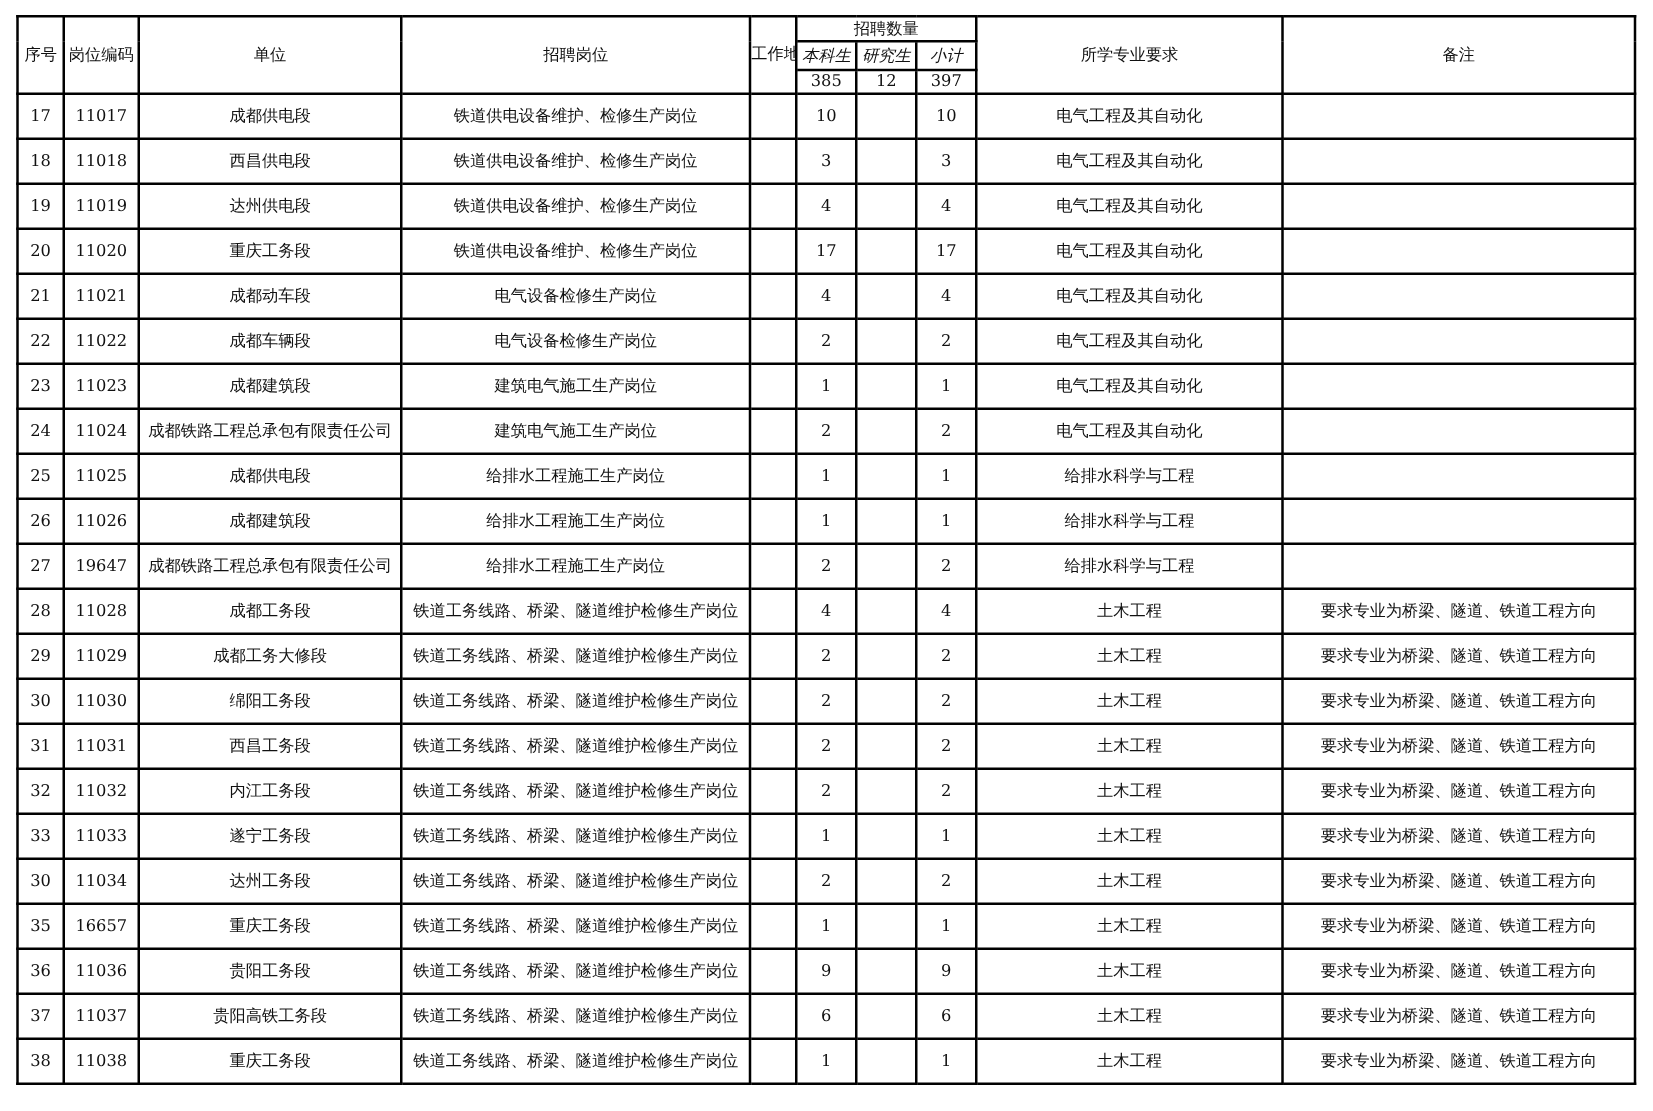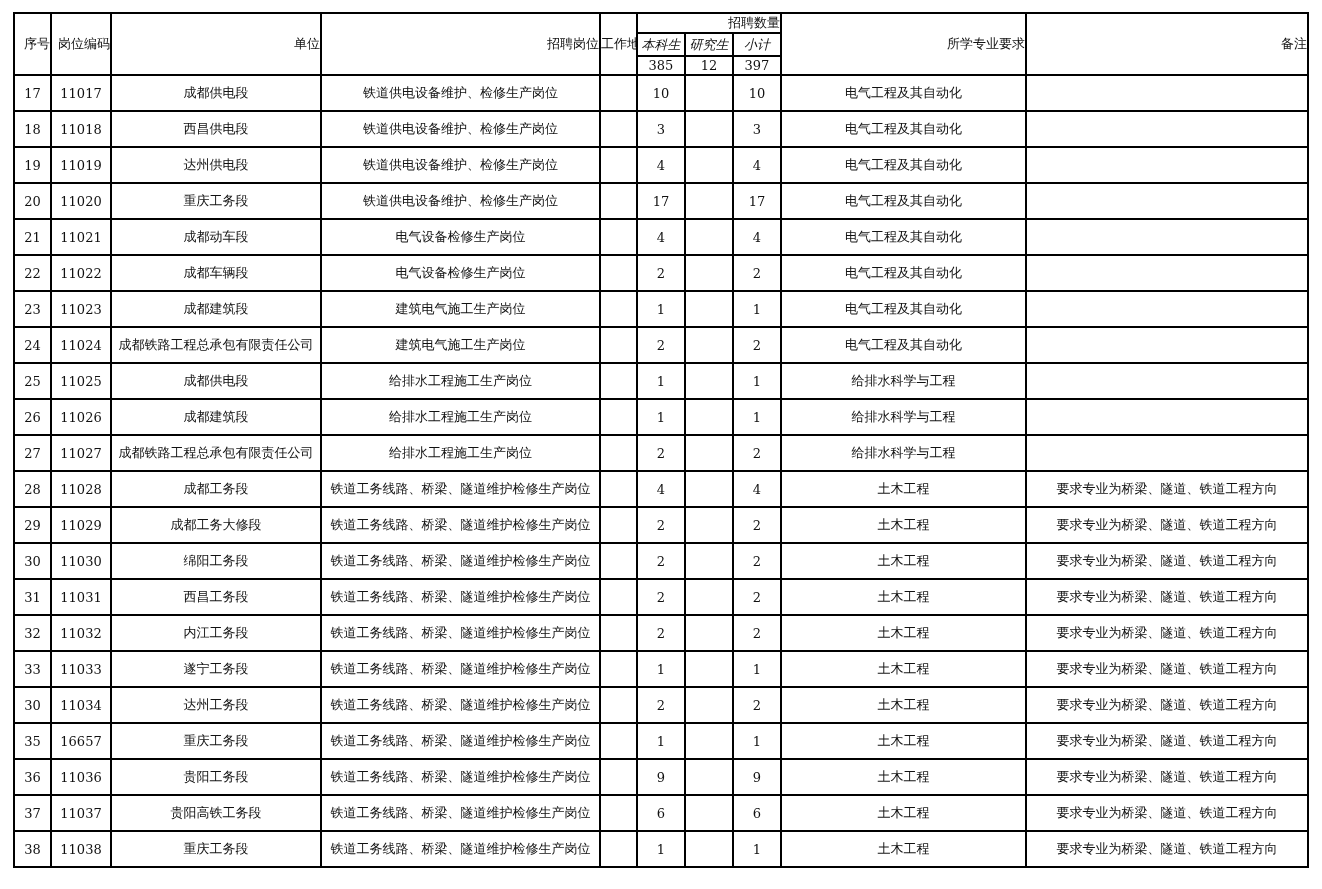--- a/index.html
+++ b/index.html
@@ -13,21 +13,21 @@
   }
   table.recruit td, table.recruit th {
     border: 2px solid #000;
     padding: 0;
     text-align: center;
     vertical-align: middle;
     font-weight: normal;
     overflow: hidden;
     white-space: nowrap;
   }
-  tr.h1 th { height: 18px; text-align: right; }
+  tr.h1 th { height: 18px; }
   tr.h2 th { height: 21px; font-style: italic; }
   tr.h3 th { height: 17px; }
   tr.data td { height: 34px; }
   td.left { text-align: left; padding-left: 3px; }
   th.worksite { line-height: 16px; white-space: normal; }
 </style>
 </head>
 <body>
 
 <table class="recruit">
@@ -191,21 +191,21 @@
     <td></td>
     <td>1</td>
     <td></td>
     <td>1</td>
     <td class="left">给排水科学与工程</td>
     <td class="left"></td>
   </tr>
 
   <tr class="data">
     <td>27</td>
-    <td>11027</td>
+    <td>19647</td>
     <td>成都铁路工程总承包有限责任公司</td>
     <td>给排水工程施工生产岗位</td>
     <td></td>
     <td>2</td>
     <td></td>
     <td>2</td>
     <td class="left">给排水科学与工程</td>
     <td class="left"></td>
   </tr>
 

